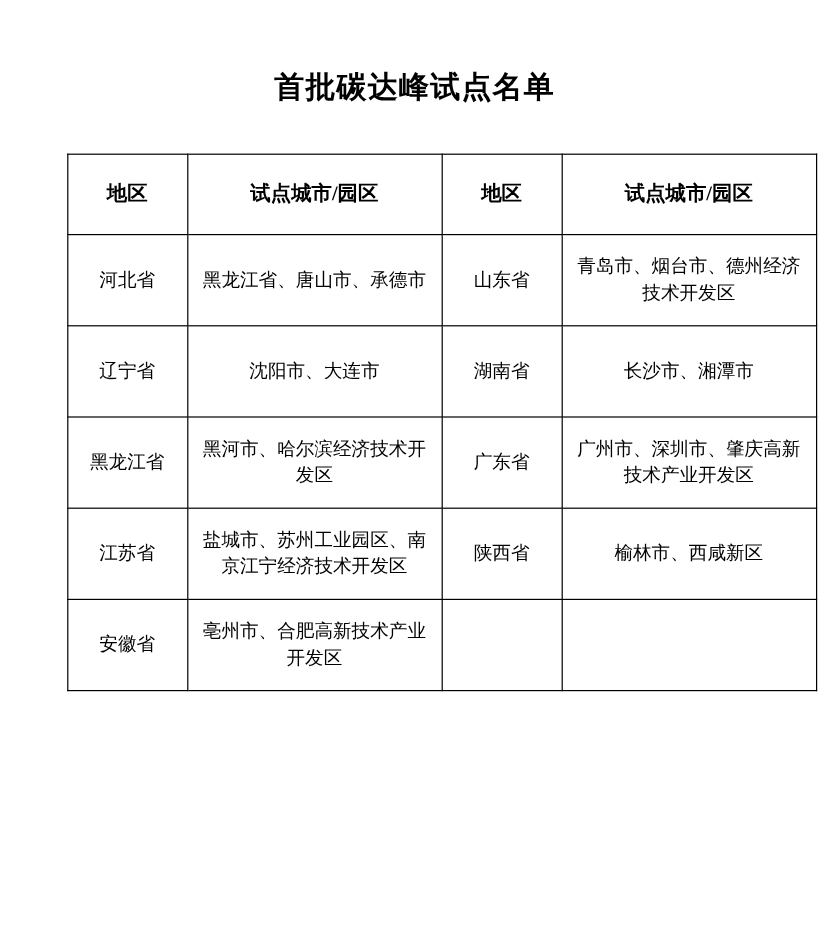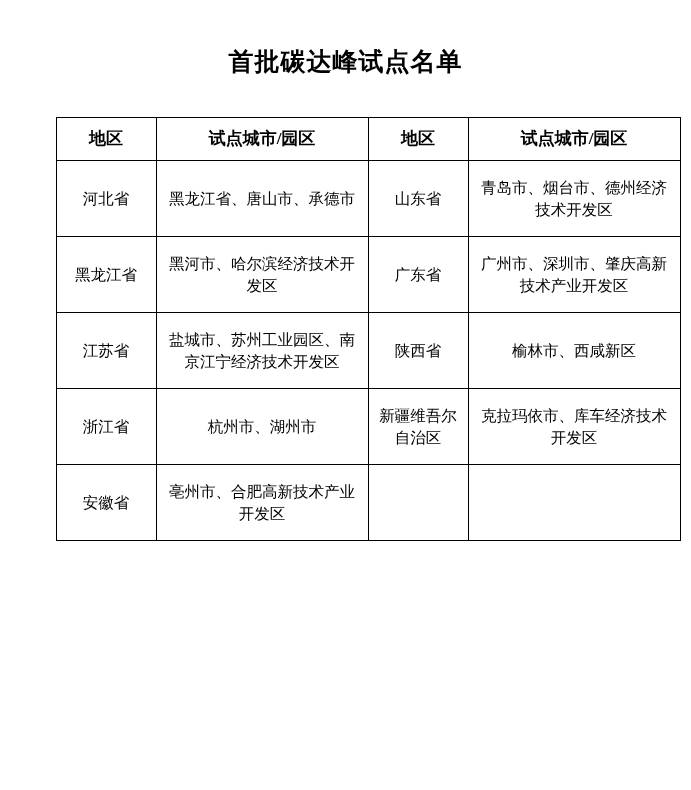--- a/index.html
+++ b/index.html
@@ -18,21 +18,21 @@
     width: 691px;
     height: 790px;
     position: relative;
     box-sizing: border-box;
   }
   .doc-title {
     text-align: center;
     font-size: 25px;
     font-weight: bold;
     letter-spacing: 1px;
-    margin: 1px;
+    margin: 12px;
     padding-top: 44px;
     padding-bottom: 0;
     font-family: "Liberation Serif", "DejaVu Serif", serif;
     color: #000000;
   }
   .table-wrap {
     margin: 39px auto 0 auto;
     width: 580px;
   }
   table.list-table {
@@ -48,21 +48,21 @@
     font-size: 15.5px;
     line-height: 1.42;
     padding: 6px 5px;
     font-family: "Liberation Serif", "DejaVu Serif", serif;
     word-break: break-all;
   }
   table.list-table thead th {
     font-weight: bold;
     font-size: 17px;
     height: 42px;
-    padding: 0 5px;
+    padding: 12px 5px;
   }
   .col-region { width: 89px; }
   .col-cities { width: 201px; margin-left: 20px; }
   tbody tr { height: 76px; }
   tbody tr.tall { height: 78px; }
   .cell-empty { border-left: 1px solid #000000; }
 </style>
 </head>
 <body>
 
@@ -81,36 +81,36 @@
         </tr>
       </thead>
       <tbody>
         <tr>
           <td>河北省</td>
           <td>黑龙江省、唐山市、承德市</td>
           <td>山东省</td>
           <td>青岛市、烟台市、德州经济技术开发区</td>
         </tr>
         <tr>
+          <td>辽宁省</td>
+          <td>沈阳市、大连市</td>
+          <td>湖南省</td>
+          <td>长沙市、湘潭市</td>
+        </tr>
+        <tr>
           <td>黑龙江省</td>
           <td>黑河市、哈尔滨经济技术开发区</td>
           <td>广东省</td>
           <td>广州市、深圳市、肇庆高新技术产业开发区</td>
         </tr>
         <tr>
           <td>江苏省</td>
           <td>盐城市、苏州工业园区、南京江宁经济技术开发区</td>
           <td>陕西省</td>
           <td>榆林市、西咸新区</td>
-        </tr>
-        <tr>
-          <td>浙江省</td>
-          <td>杭州市、湖州市</td>
-          <td>新疆维吾尔自治区</td>
-          <td>克拉玛依市、库车经济技术开发区</td>
         </tr>
         <tr>
           <td>安徽省</td>
           <td>亳州市、合肥高新技术产业开发区</td>
           <td class="cell-empty"></td>
           <td class="cell-empty"></td>
         </tr>
       </tbody>
     </table>
   </div>

